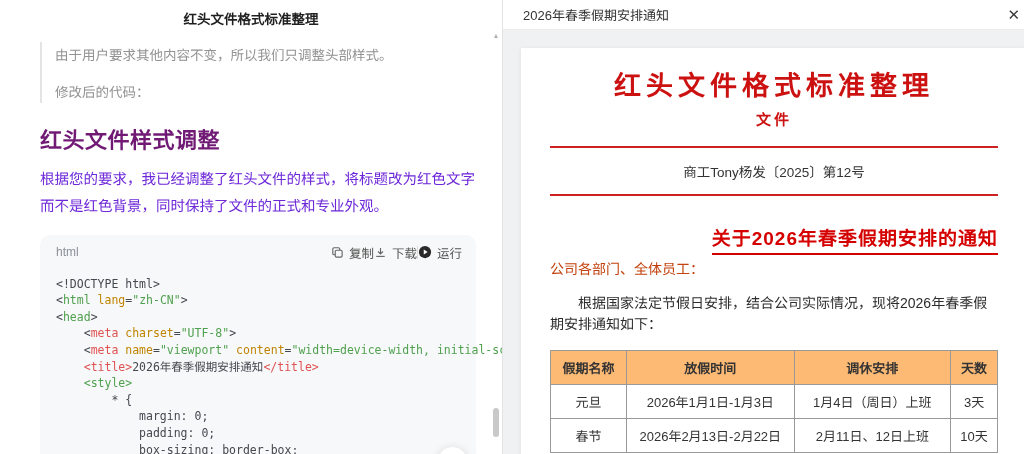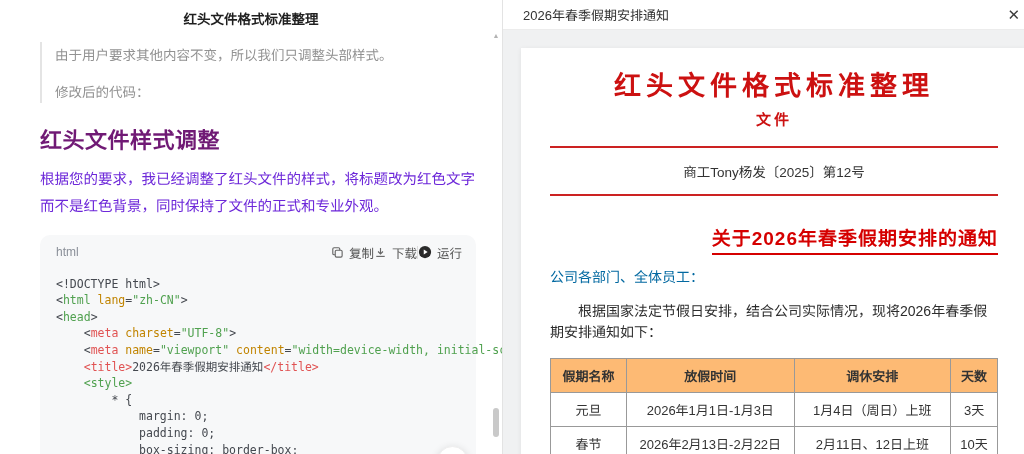--- a/index.html
+++ b/index.html
@@ -67,21 +67,21 @@
   .doc-org-title { text-align: center; font-family: "DejaVu Serif", "Liberation Serif", serif;
     font-size: 27px; font-weight: 700; color: #cc1111; letter-spacing: 5px; }
   .doc-org-sub { text-align: center; font-size: 15px; font-weight: 700; color: #cc1111;
     letter-spacing: 3px; margin-top: 5px; }
   .red-rule { height: 2px; background: #cc2222; margin-top: 17px; }
   .doc-number { text-align: center; font-size: 13.5px; color: #333; margin-top: 13px; }
   .red-rule.second { margin-top: 13px; }
   .notice-title-wrap { text-align: right; margin-top: 27px; }
   .notice-title { display: inline-block; font-size: 19px; font-weight: 700; color: #d50000;
     border-bottom: 2px solid #d50000; padding-bottom: 3px; letter-spacing: 1px; }
-  .doc-salutation { margin-top: 11px; font-size: 14px; color: #0369a1; }
+  .doc-salutation { margin-top: 3px; font-size: 14px; color: #c2410c; }
   .doc-intro { margin-top: 15px; font-size: 14px; color: #2d2d2d; text-indent: 2em;
     line-height: 1.5; }
 
   .holiday-table { margin-top: 15px; width: 448px; border-collapse: collapse;
     font-size: 13px; color: #333; table-layout: fixed; }
   .holiday-table th, .holiday-table td { border: 1px solid #999; text-align: center;
     padding: 7px 4px; }
   .holiday-table th { background: #fdba74; font-weight: 700; }
   .col-name { width: 17%; } .col-time { width: 37.5%; } .col-adjust { width: 35%; }
   .col-days { width: 10.5%; }

